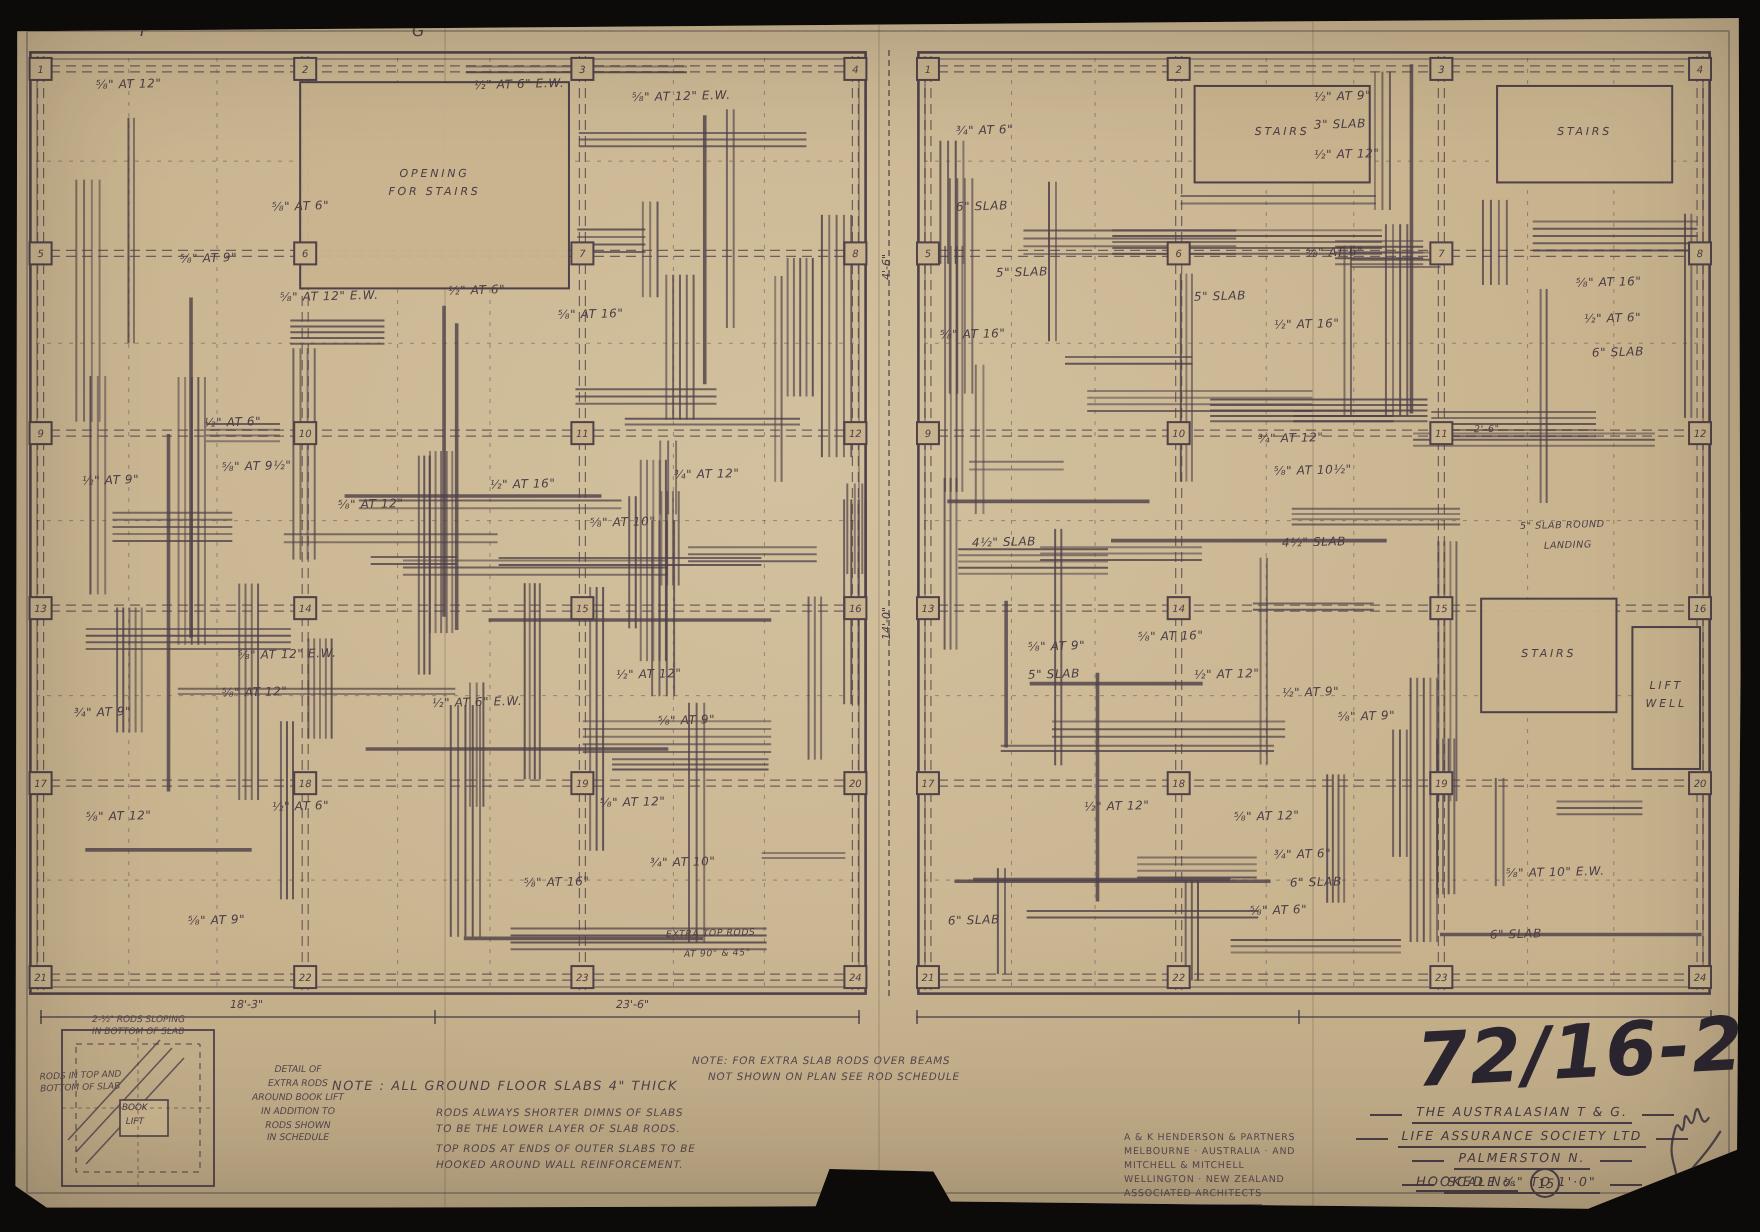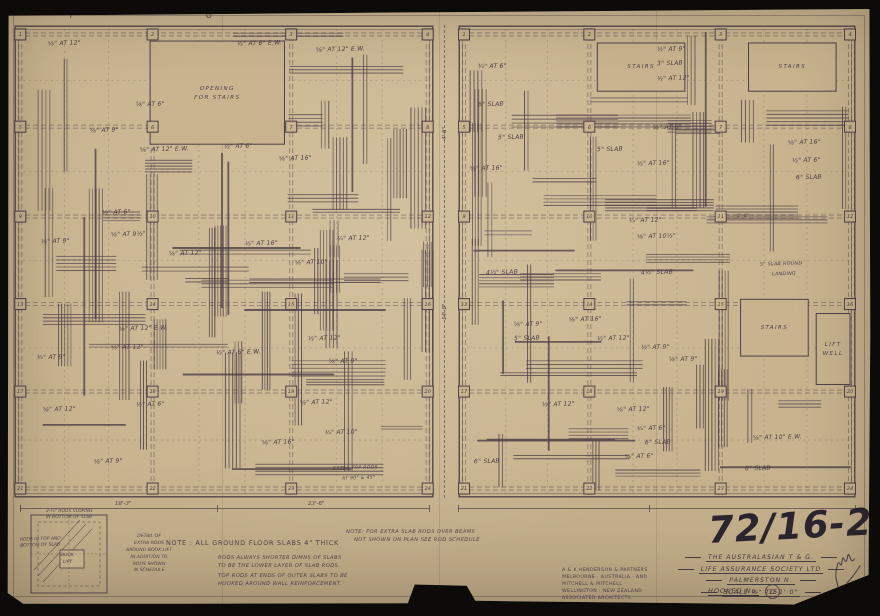--- a/index.html
+++ b/index.html
@@ -27,21 +27,21 @@
   .grid-letter{position:absolute;font-size:8px;font-style:italic;color:#4a3e46;}
   .gap-dim{position:absolute;border-left:1px dashed rgba(74,62,70,.6);}
   .gap-dim .dlab{position:absolute;left:-4px;font-size:5.5px;font-style:italic;transform:rotate(-90deg);
        transform-origin:left top;white-space:nowrap;color:#4a3e46;}
   .dimline{position:absolute;height:1px;background:rgba(74,62,70,.65);}
   .dimline .tick{position:absolute;top:-3px;width:1px;height:7px;background:rgba(74,62,70,.7);}
   .dimlab{position:absolute;font-size:5.5px;font-style:italic;color:#4a3e46;white-space:nowrap;}
   .title-script{font-style:italic;font-weight:600;letter-spacing:4px;word-spacing:26px;font-size:10px;
        border-bottom:1px solid #4a3e46;padding-bottom:2px;color:#463a42;white-space:nowrap;}
   .note{font-size:5.2px;font-style:italic;letter-spacing:.4px;line-height:1.5;color:#54464c;white-space:nowrap;}
-  .note-main{font-size:6.4px;letter-spacing:.8px;color:#4e4048;white-space:nowrap;}
+  .note-main{font-size:6.4px;font-style:italic;letter-spacing:.8px;color:#4e4048;white-space:nowrap;}
   .big-number{position:absolute;font-size:37px;font-style:italic;font-weight:700;color:#2b2530;
        transform:rotate(-3deg);letter-spacing:1px;white-space:nowrap;}
   .tb{position:absolute;width:214px;text-align:center;}
   .tb-line{display:flex;align-items:center;justify-content:center;gap:5px;margin-bottom:2.5px;}
   .tb-line .rule{flex:0 0 16px;height:1px;background:#4a3e46;}
   .tb-line .txt{font-size:6.2px;font-style:italic;letter-spacing:1px;border-bottom:1px solid #4a3e46;
        padding:0 2px 1px;color:#463a42;white-space:nowrap;}
   .drawing-row{position:absolute;display:flex;align-items:center;gap:6px;}
   .drawing-row .lab{font-size:6.5px;font-style:italic;letter-spacing:1px;border-bottom:1px solid #4a3e46;color:#463a42;}
   .circle-no{width:13px;height:13px;border:1px solid #4a3e46;border-radius:50%;font-size:6.5px;

